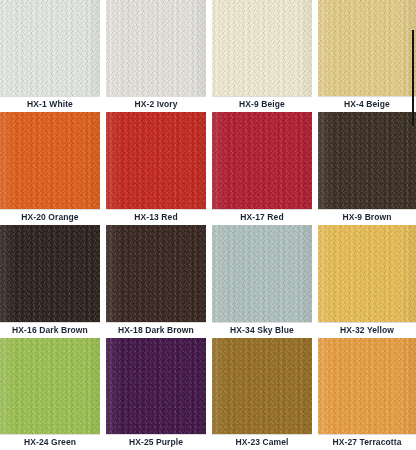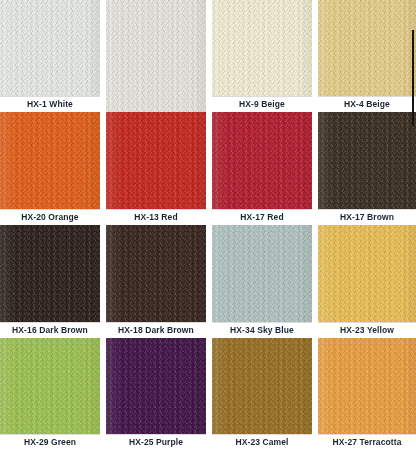--- a/index.html
+++ b/index.html
@@ -124,20 +124,21 @@
         <div class="vignette"></div>
       </div>
     <div class="swatch-label">HX-1 White</div>
   </div>
   <div class="gutter-col"></div>
   <div class="swatch-cell">
     <div class="swatch-chip" style="background-color: rgb(233, 231, 226);">
         <div class="grain"></div>
         <div class="vignette"></div>
       </div>
+    <div class="swatch-label">HX-2 Ivory</div>
   </div>
   <div class="gutter-col"></div>
   <div class="swatch-cell">
     <div class="swatch-chip" style="background-color: rgb(244, 239, 214);">
         <div class="grain"></div>
         <div class="vignette"></div>
       </div>
     <div class="swatch-label">HX-9 Beige</div>
   </div>
   <div class="gutter-col"></div>
@@ -171,21 +172,21 @@
         <div class="vignette"></div>
       </div>
     <div class="swatch-label">HX-17 Red</div>
   </div>
   <div class="gutter-col"></div>
   <div class="swatch-cell">
     <div class="swatch-chip" style="background-color: rgb(61, 48, 36);">
         <div class="grain"></div>
         <div class="vignette"></div>
       </div>
-    <div class="swatch-label">HX-17 Brown</div>
+    <div class="swatch-label">HX-9 Brown</div>
   </div>
 
   <div class="swatch-cell">
     <div class="swatch-chip" style="background-color: rgb(46, 35, 29);">
         <div class="grain"></div>
         <div class="vignette"></div>
       </div>
     <div class="swatch-label">HX-16 Dark Brown</div>
   </div>
   <div class="gutter-col"></div>
@@ -203,29 +204,29 @@
         <div class="vignette"></div>
       </div>
     <div class="swatch-label">HX-34 Sky Blue</div>
   </div>
   <div class="gutter-col"></div>
   <div class="swatch-cell">
     <div class="swatch-chip" style="background-color: rgb(236, 193, 89);">
         <div class="grain"></div>
         <div class="vignette"></div>
       </div>
-    <div class="swatch-label">HX-23 Yellow</div>
+    <div class="swatch-label">HX-32 Yellow</div>
   </div>
 
   <div class="swatch-cell">
     <div class="swatch-chip" style="background-color: rgb(160, 196, 85);">
         <div class="grain"></div>
         <div class="vignette"></div>
       </div>
-    <div class="swatch-label">HX-29 Green</div>
+    <div class="swatch-label">HX-24 Green</div>
   </div>
   <div class="gutter-col"></div>
   <div class="swatch-cell">
     <div class="swatch-chip" style="background-color: rgb(68, 23, 74);">
         <div class="grain"></div>
         <div class="vignette"></div>
       </div>
     <div class="swatch-label">HX-25 Purple</div>
   </div>
   <div class="gutter-col"></div>

